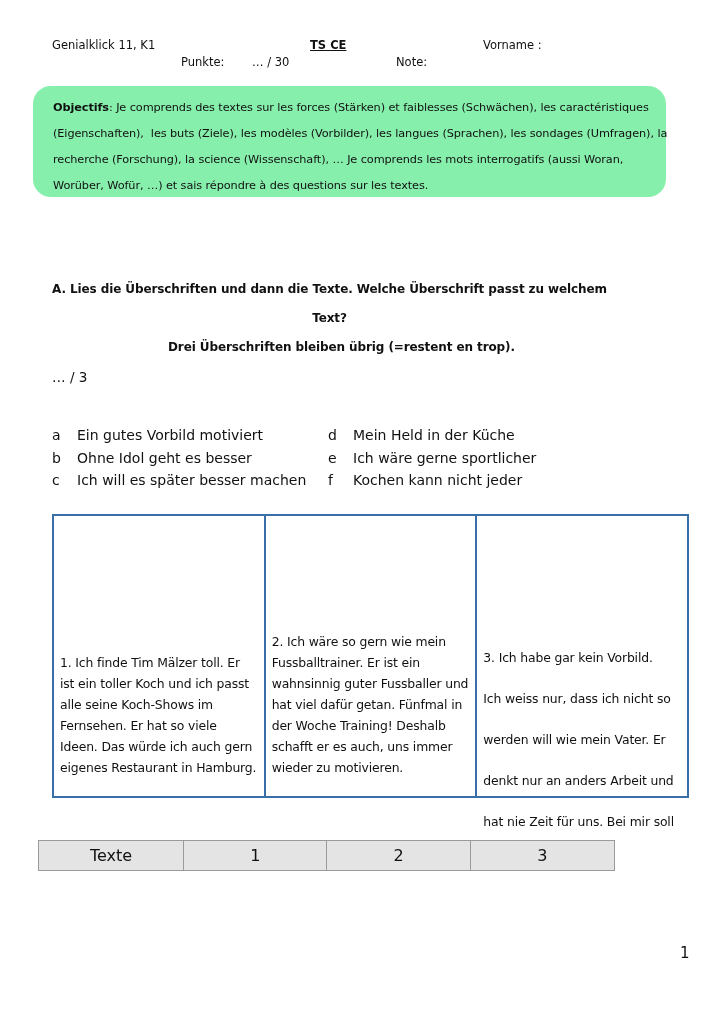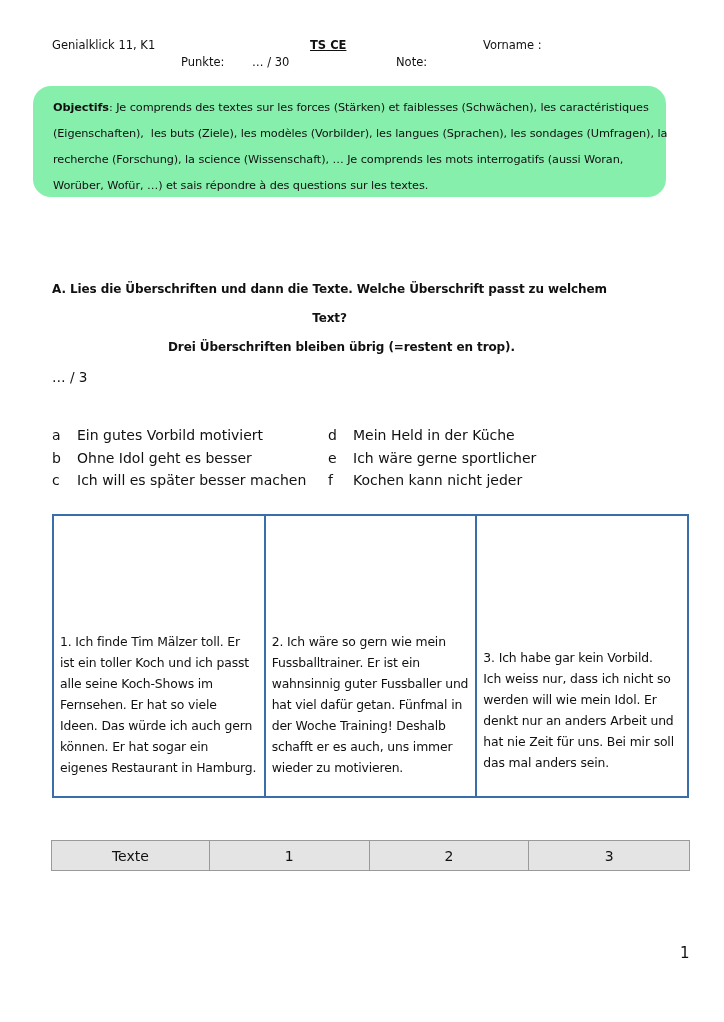--- a/index.html
+++ b/index.html
@@ -60,28 +60,28 @@
       box-sizing: border-box;
       border-right: 2px solid #3a6ea8;
       display: flex;
       flex-direction: column;
       justify-content: flex-end;
       padding: 0 4px 18px 6px;
       font-size: 12.4px;
       line-height: 21px;
       letter-spacing: -0.15px;
     }
-    .text-cell:last-child { border-right: none; }
+    .text-cell:last-child { border-right: none; gap: 20px; }
     .text-cell.c3 { justify-content: flex-start; padding-top: 131px; }
 
     
     .answer-grid {
-      left: 51px; top: 840px; width: 639px;
+      left: 38px; top: 840px; width: 577px;
       border-collapse: collapse;
-      font-size: 14px;
+      font-size: 16px;
     }
     .answer-grid td {
       border: 1px solid #9a9a9a;
       text-align: center;
       padding: 0;
     }
     .answer-grid tr.head td {
       background: #e4e4e4;
       height: 29px;
     }
@@ -136,36 +136,35 @@
   <div class="hl-row"><span class="hl-letter">f</span><span>Kochen kann nicht jeder</span></div>
 </div>
 
 <div class="abs texts-table">
   <div class="text-cell">
     <div>1. Ich finde Tim Mälzer toll. Er</div>
     <div>ist ein toller Koch und ich passt</div>
     <div>alle seine Koch-Shows im</div>
     <div>Fernsehen. Er hat so viele</div>
     <div>Ideen. Das würde ich auch gern</div>
-    <div>können. Er hat sogar ein</div>
     <div>eigenes Restaurant in Hamburg.</div>
   </div>
   <div class="text-cell">
     <div>2. Ich wäre so gern wie mein</div>
     <div>Fussballtrainer. Er ist ein</div>
     <div>wahnsinnig guter Fussballer und</div>
     <div>hat viel dafür getan. Fünfmal in</div>
     <div>der Woche Training! Deshalb</div>
     <div>schafft er es auch, uns immer</div>
     <div>wieder zu motivieren.</div>
   </div>
   <div class="text-cell c3">
     <div>3. Ich habe gar kein Vorbild.</div>
     <div>Ich weiss nur, dass ich nicht so</div>
-    <div>werden will wie mein Idol. Er</div>
+    <div>werden will wie mein Vater. Er</div>
     <div>denkt nur an anders Arbeit und</div>
     <div>hat nie Zeit für uns. Bei mir soll</div>
     <div>das mal anders sein.</div>
   </div>
 </div>
 
 <table class="abs answer-grid">
   <colgroup>
     <col style="width:158px;">
     <col style="width:160px;">

